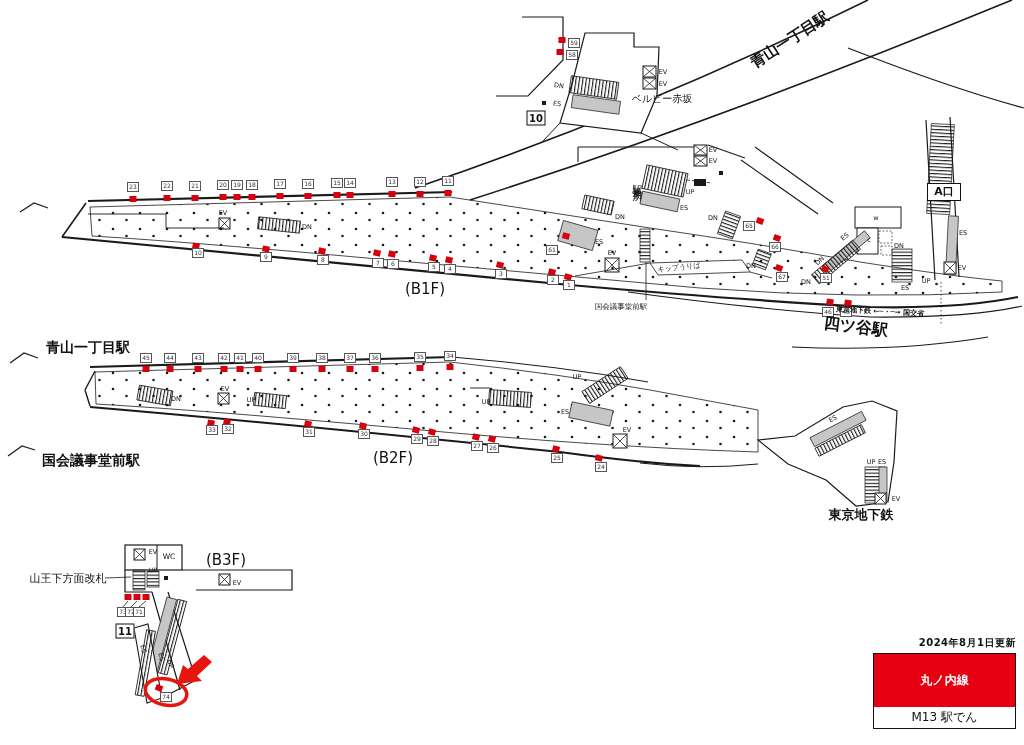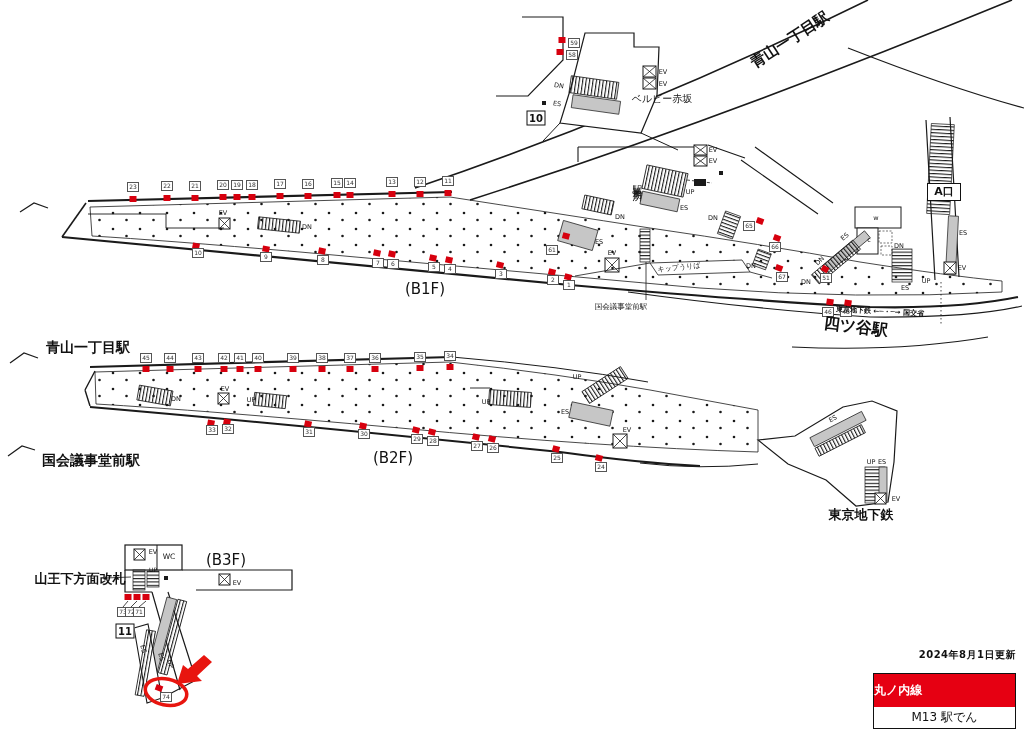--- a/index.html
+++ b/index.html
@@ -9,23 +9,23 @@
   .layer{position:absolute;left:0;top:0;width:100%;height:100%;}
   .lbl{position:absolute;transform:translate(-50%,-50%);white-space:nowrap;color:#111;line-height:1;}
   .lbl.b{font-weight:bold;}
   .lbl.v{writing-mode:vertical-rl;letter-spacing:2px;}
   .admark{position:absolute;width:7px;height:6px;background:#d7000e;transform:translate(-50%,-50%);}
   .numbox{position:absolute;background:#fff;border:1px solid #555;font-size:6px;line-height:8px;
           min-width:8px;height:8px;text-align:center;transform:translate(-50%,-50%);padding:0 1px;color:#333;}
   .psign{position:absolute;background:#fff;border:1.6px solid #111;font-weight:bold;text-align:center;
          transform:translate(-50%,-50%);color:#111;}
   .legend{position:absolute;right:8px;bottom:16px;width:143px;}
-  .legend-date{font-size:10px;font-weight:bold;text-align:right;margin-bottom:11px;letter-spacing:0.5px;}
+  .legend-date{font-size:10px;font-weight:bold;text-align:right;margin-bottom:3px;letter-spacing:0.5px;}
   .legend-table{border:1.6px solid #111;background:#fff;}
-  .legend-line{background:#e60012;color:#fff;font-weight:bold;text-align:left;font-size:12px;padding:8px 0;}
+  .legend-line{background:#e60012;color:#fff;font-weight:bold;text-align:center;font-size:12px;padding:18px 0;}
   .legend-station{font-size:21px;font-weight:bold;text-align:center;padding:3px 0;border-bottom:1.4px solid #111;letter-spacing:1px;}
   .legend-code{font-size:12px;text-align:center;padding:2px 0;}
 </style>
 </head>
 <body>
 
 <div class="stage">
 
 <svg width="1024" height="745" viewBox="0 0 1024 745">
   <defs>
@@ -296,21 +296,21 @@
       <div class="lbl" style="left: 662px; top: 99px; font-size: 10px;">ベルビー赤坂</div>
       <div class="lbl v" style="left: 637px; top: 181px; font-size: 10px;">駅事務所</div>
       <div class="lbl b" style="left: 856px; top: 327px; font-size: 16px; transform: translate(-50%, -50%) rotate(7deg);">四ツ谷駅</div>
       <div class="lbl b" style="left: 880px; top: 312px; font-size: 7px; transform: translate(-50%, -50%) rotate(3deg);">東京地下鉄 ←─・─→ 国交省</div>
       <div class="lbl b" style="left: 88px; top: 347px; font-size: 14px;">青山一丁目駅</div>
       <div class="lbl b" style="left: 91px; top: 460px; font-size: 14px;">国会議事堂前駅</div>
       <div class="lbl b" style="left: 861px; top: 514px; font-size: 13px;">東京地下鉄</div>
       <div class="lbl" style="left: 425px; top: 289px; font-size: 15px;">(B1F)</div>
       <div class="lbl" style="left: 393px; top: 458px; font-size: 15px;">(B2F)</div>
       <div class="lbl" style="left: 226px; top: 560px; font-size: 15px;">(B3F)</div>
-      <div class="lbl" style="left: 80px; top: 578px; font-size: 13px; font-weight: bold;">山王下方面改札</div>
+      <div class="lbl" style="left: 68px; top: 578px; font-size: 11px;">山王下方面改札</div>
       <div class="lbl" style="left: 621px; top: 307px; font-size: 7.5px;">国会議事堂前駅</div>
       <div class="lbl" style="left: 679px; top: 268px; font-size: 7px; transform: translate(-50%, -50%) rotate(-6deg);">キップうりば</div>
       <div class="lbl" style="left: 169px; top: 557px; font-size: 7.5px;">WC</div>
       <div class="lbl" style="left: 876px; top: 218px; font-size: 6.5px;">w</div>
       <div class="lbl" style="left: 869px; top: 240px; font-size: 6.5px;">c</div>
       <div class="lbl" style="left: 663px; top: 72px; font-size: 6.5px;">EV</div>
       <div class="lbl" style="left: 663px; top: 84px; font-size: 6.5px;">EV</div>
       <div class="lbl" style="left: 559px; top: 86px; font-size: 6.5px; transform: translate(-50%, -50%) rotate(8deg);">DN</div>
       <div class="lbl" style="left: 557px; top: 104px; font-size: 6.5px; transform: translate(-50%, -50%) rotate(8deg);">ES</div>
       <div class="lbl" style="left: 223px; top: 213px; font-size: 6.5px;">EV</div>

